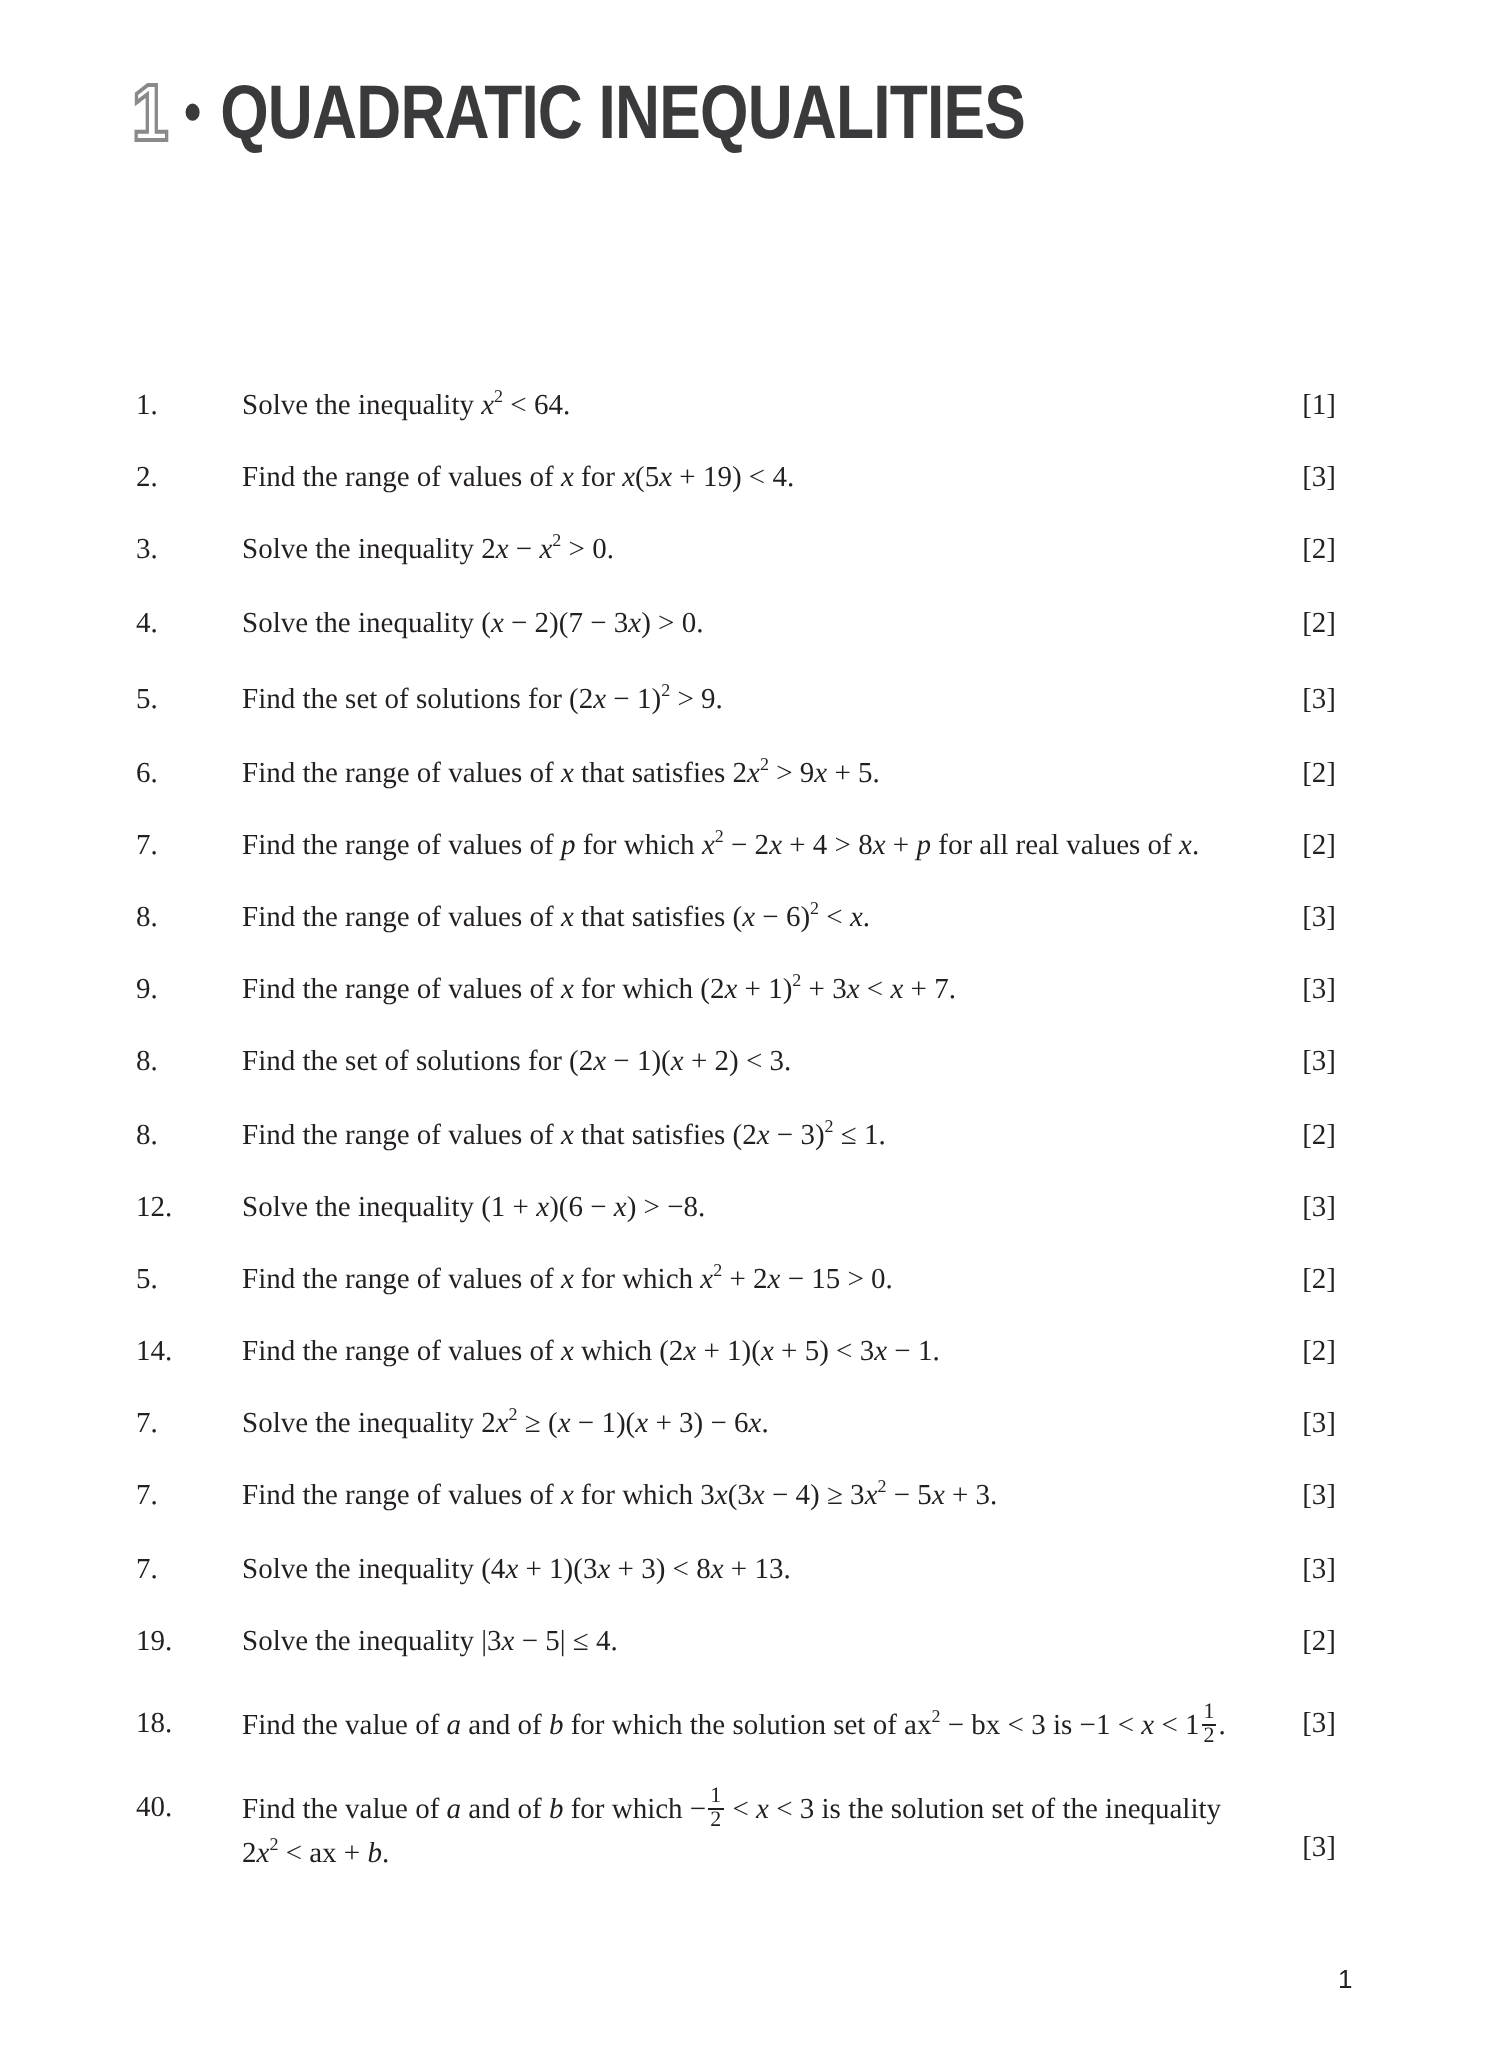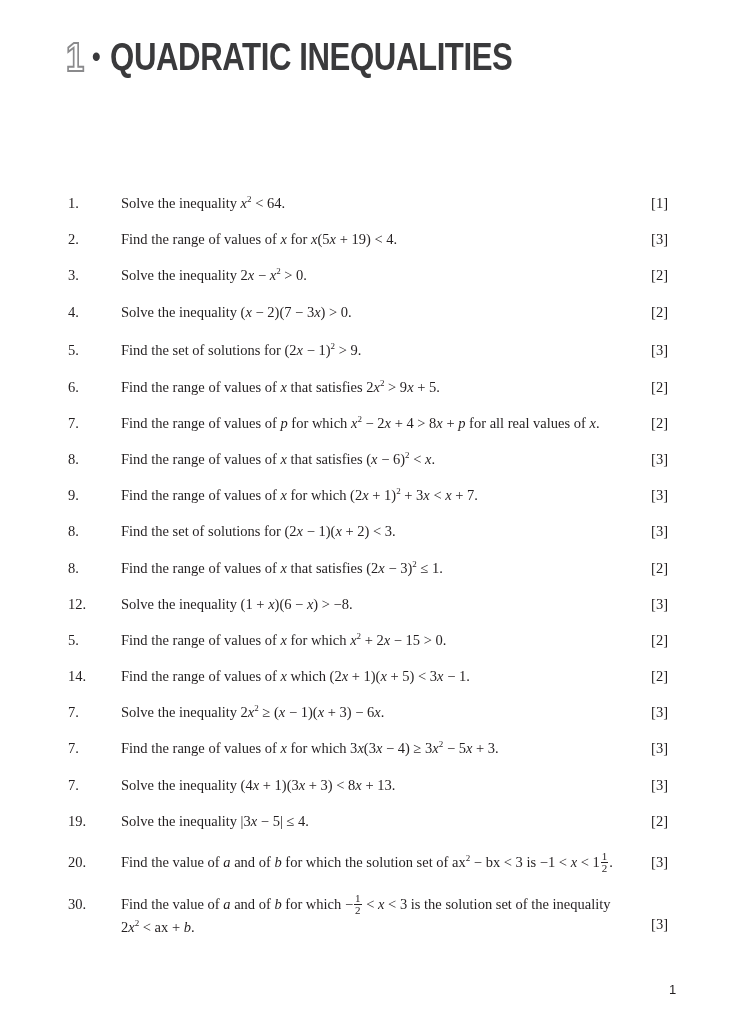--- a/index.html
+++ b/index.html
@@ -115,29 +115,29 @@
       <span class="num">7.</span>
       <span class="text">Solve the inequality (4<i>x</i> + 1)(3<i>x</i> + 3) &lt; 8<i>x</i> + 13.</span>
       <span class="marks">[3]</span>
     </div>
     <div class="q" style="top: 811px;">
       <span class="num">19.</span>
       <span class="text">Solve the inequality |3<i>x</i> − 5| ≤ 4.</span>
       <span class="marks">[2]</span>
     </div>
     <div class="q" style="top: 852px;">
-      <span class="num">20.</span>
+      <span class="num">18.</span>
       <span class="text">Find the value of <i>a</i> and of <i>b</i> for which the solution set of ax<sup>2</sup> − bx &lt; 3 is −1 &lt; <i>x</i> &lt; 1<span class="frac">
           <span class="n">1</span>
           <span class="d">2</span>
         </span>.</span>
       <span class="marks">[3]</span>
     </div>
     <div class="q" style="top: 894px;">
-      <span class="num">30.</span>
+      <span class="num">40.</span>
       <span class="text">Find the value of <i>a</i> and of <i>b</i> for which −<span class="frac">
           <span class="n">1</span>
           <span class="d">2</span>
         </span> &lt; <i>x</i> &lt; 3 is the solution set of the inequality<br>2<i>x</i><sup>2</sup> &lt; ax + <i>b</i>.</span>
       <span class="marks" style="top: 20px;">[3]</span>
     </div>
   </div>
 
 <div class="page-num">1</div>
 

